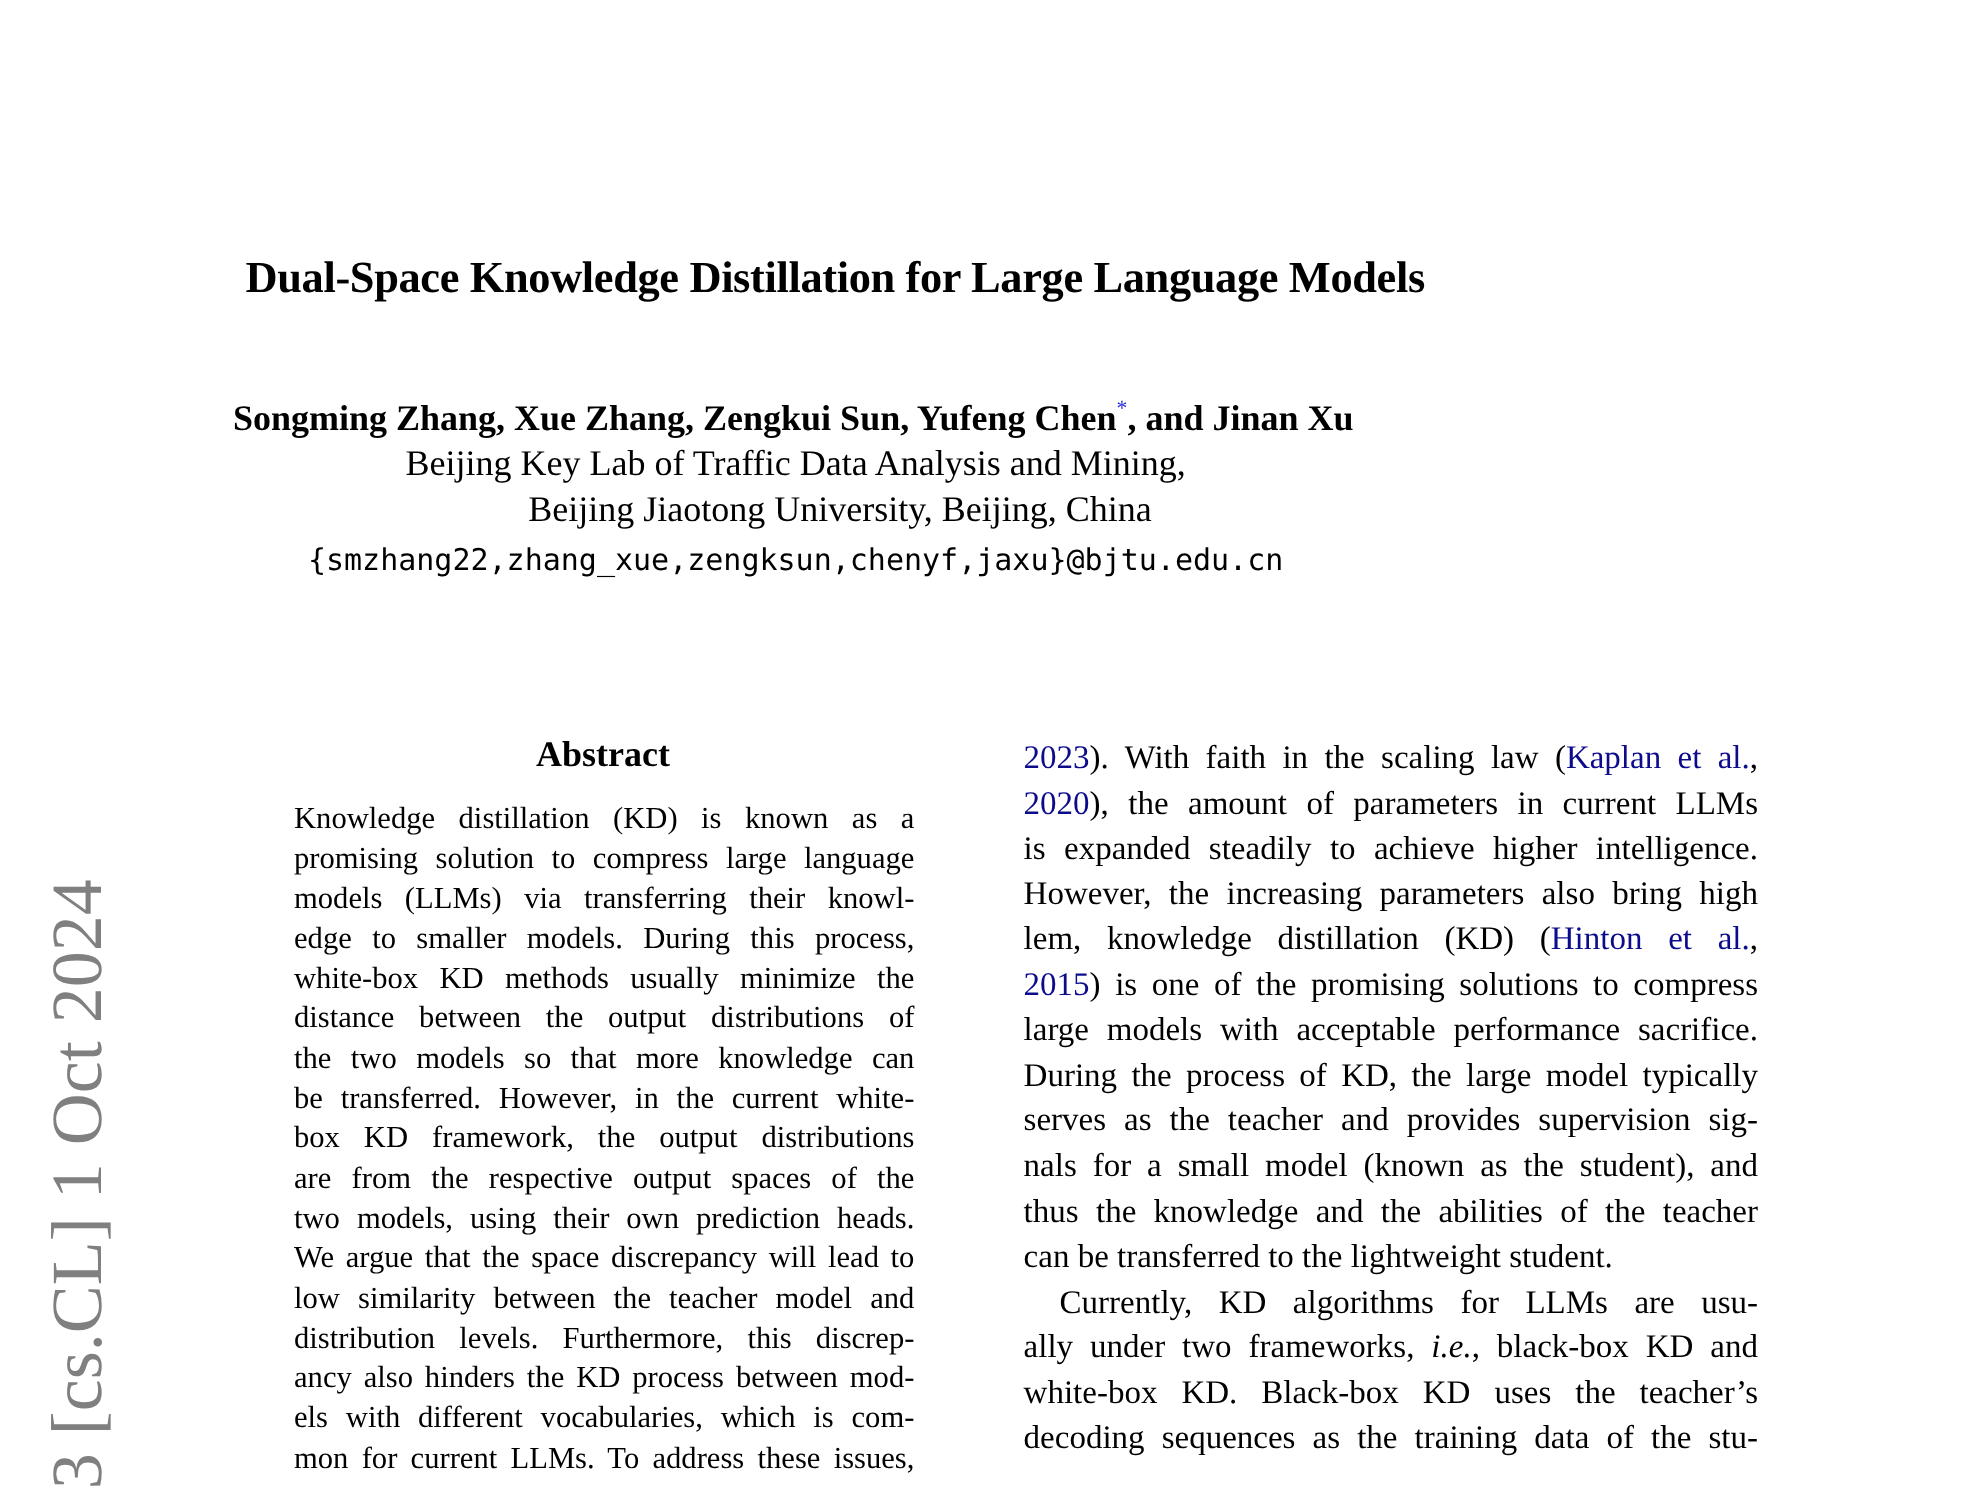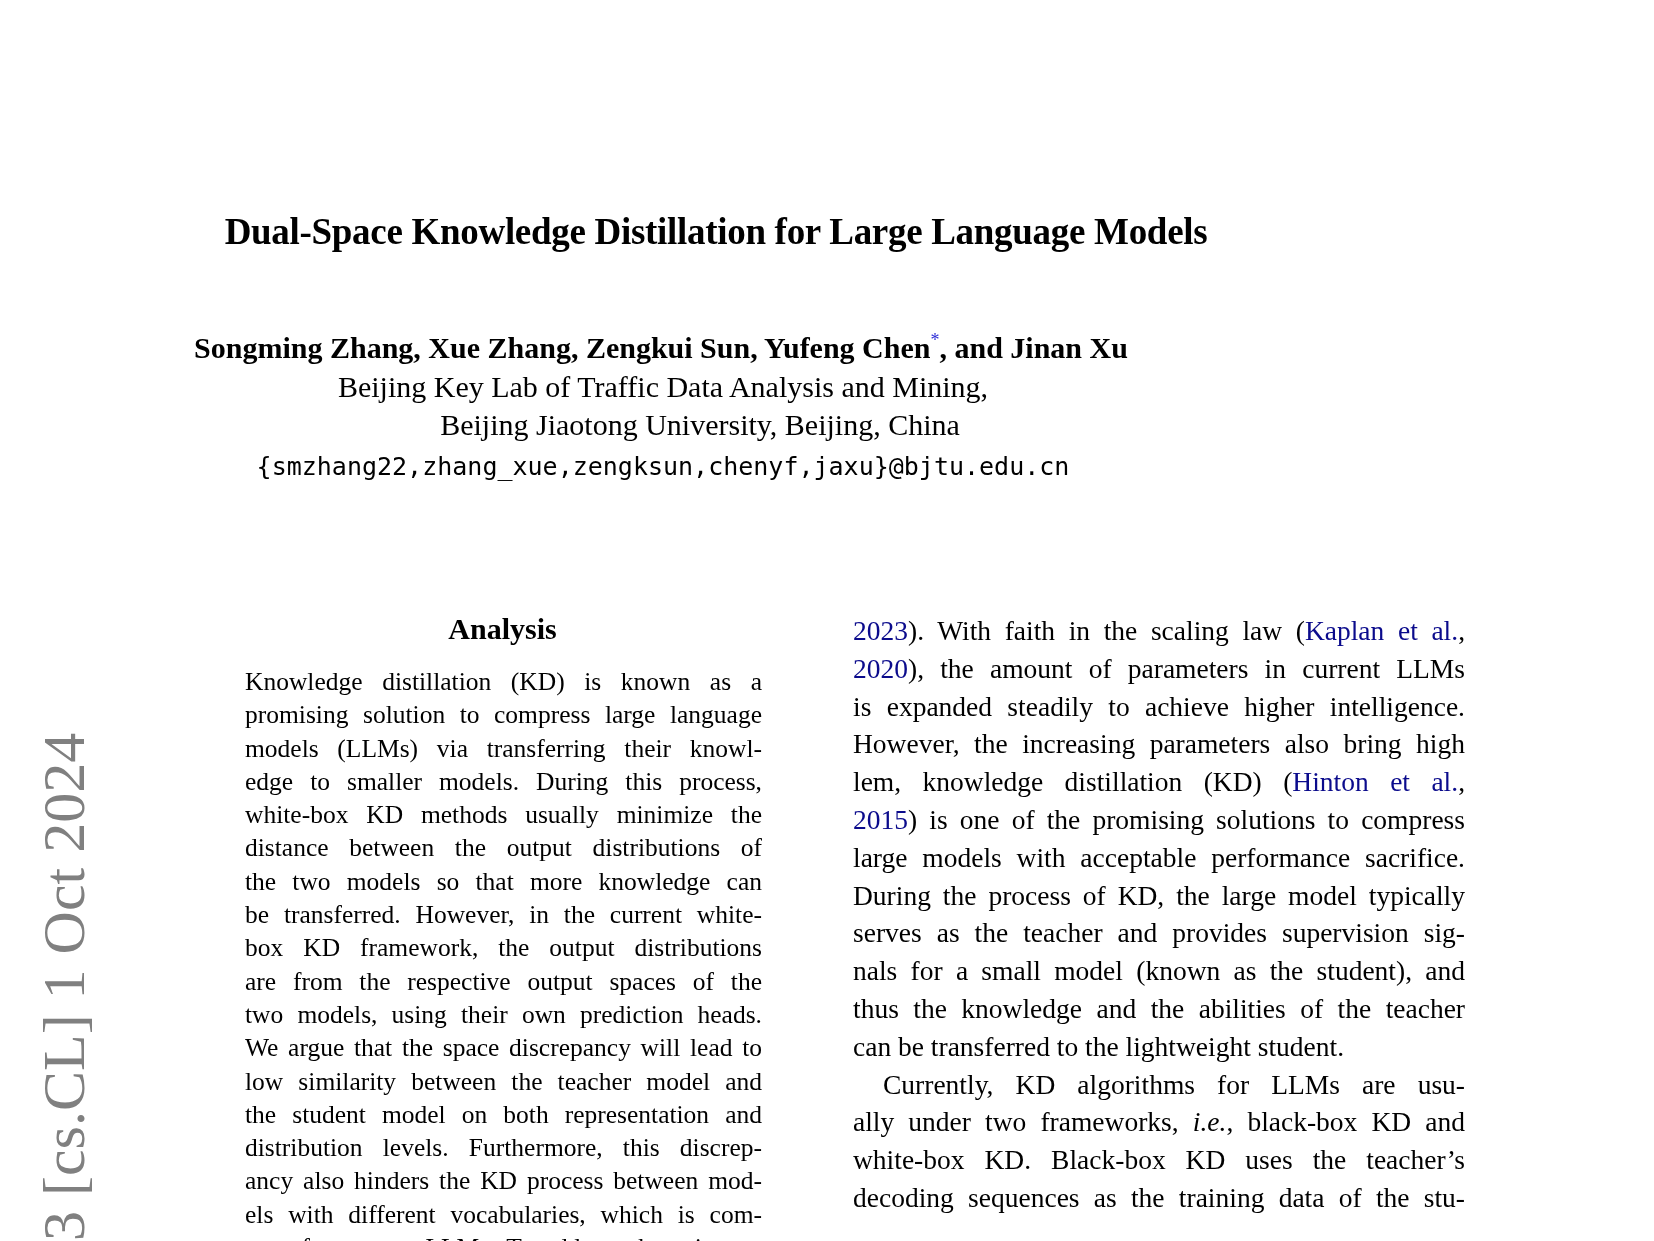--- a/index.html
+++ b/index.html
@@ -1,19 +1,19 @@
 <!DOCTYPE html>
 <html><head>
 <meta charset="utf-8">
 <style>
   html, body { margin: 0; padding: 0; background: #ffffff; }
   body { width: 1654px; height: 1241px; position: relative; overflow: hidden;
          font-family: "Liberation Serif", "DejaVu Serif", serif; color: #000; }
   .title { position: absolute; top: 210px; left: 0; width: 1392px; text-align: center;
-           font-size: 37px; font-weight: bold; letter-spacing: -0.3px; padding-left: 20px; }
+           font-size: 37px; font-weight: bold; letter-spacing: -0.3px; }
   .authors { position: absolute; top: 330px; left: 0; width: 1322px; text-align: center;
              font-size: 30px; font-weight: bold; }
   .authors .star { color: #2b2bd6; font-size: 18px; vertical-align: 12px; font-weight: normal; }
   .affil { position: absolute; left: 0; width: 1326px; text-align: center; font-size: 30px; }
   .email { position: absolute; top: 452px; left: 0; width: 1326px; text-align: center;
            font-family: "DejaVu Sans Mono", "Liberation Mono", monospace; font-size: 25px; }
   .arxiv-stamp { position: absolute; left: 30px; top: 1241px; transform-origin: 0 0;
                  transform: rotate(-90deg); font-size: 60px; color: #808080; white-space: nowrap; }
   .abstract-heading { position: absolute; top: 612px; left: 245px; width: 515px; text-align: center;
                       font-size: 30px; font-weight: bold; }
@@ -35,37 +35,36 @@
 <h1 class="title" style="margin:0;">Dual-Space Knowledge Distillation for Large Language Models</h1>
 
 <div class="authors">
   <span>Songming Zhang, Xue Zhang, Zengkui Sun, Yufeng Chen</span><span class="star">*</span><span>, and Jinan Xu</span>
 </div>
 
 <div class="affil" style="top:370px;">Beijing Key Lab of Traffic Data Analysis and Mining,</div>
 <div class="affil" style="top:408px;margin-left:37px;">Beijing Jiaotong University, Beijing, China</div>
 <div class="email">{smzhang22,zhang_xue,zengksun,chenyf,jaxu}@bjtu.edu.cn</div>
 
-<div class="abstract-heading">Analysis</div>
+<div class="abstract-heading">Abstract</div>
 
 <div class="col-left">
   <span class="line">Knowledge distillation (KD) is known as a</span>
   <span class="line">promising solution to compress large language</span>
   <span class="line">models (LLMs) via transferring their knowl-</span>
   <span class="line">edge to smaller models.  During this process,</span>
   <span class="line">white-box KD methods usually minimize the</span>
   <span class="line">distance between the output distributions of</span>
   <span class="line">the two models so that more knowledge can</span>
   <span class="line">be transferred. However, in the current white-</span>
   <span class="line">box KD framework, the output distributions</span>
   <span class="line">are from the respective output spaces of the</span>
   <span class="line">two models, using their own prediction heads.</span>
   <span class="line">We argue that the space discrepancy will lead to</span>
   <span class="line">low similarity between the teacher model and</span>
-  <span class="line">the student model on both representation and</span>
   <span class="line">distribution levels.  Furthermore, this discrep-</span>
   <span class="line">ancy also hinders the KD process between mod-</span>
   <span class="line">els with different vocabularies, which is com-</span>
   <span class="line">mon for current LLMs. To address these issues,</span>
 </div>
 
 <div class="col-right">
   <span class="line"><span class="cite">2023</span><span>). With faith in the scaling law (</span><span class="cite">Kaplan et al.</span><span>,</span></span>
   <span class="line"><span class="cite">2020</span><span>), the amount of parameters in current LLMs</span></span>
   <span class="line">is expanded steadily to achieve higher intelligence.</span>

